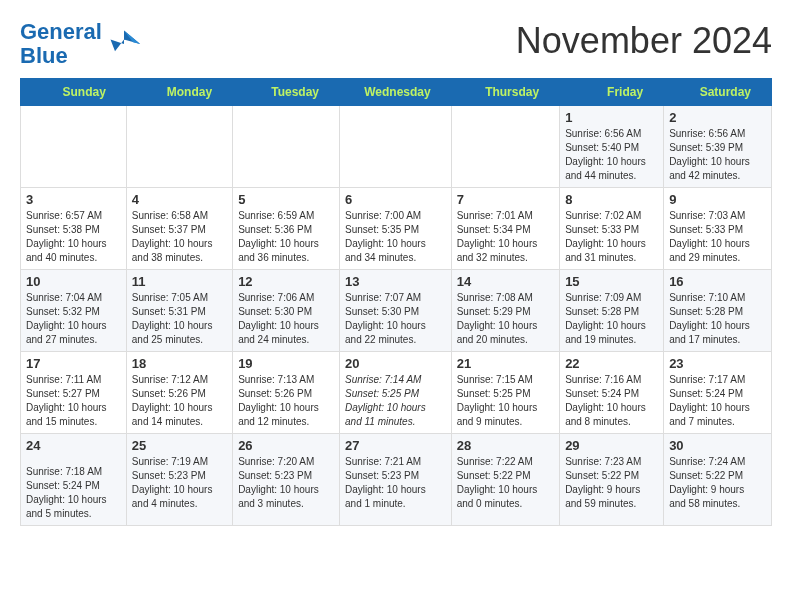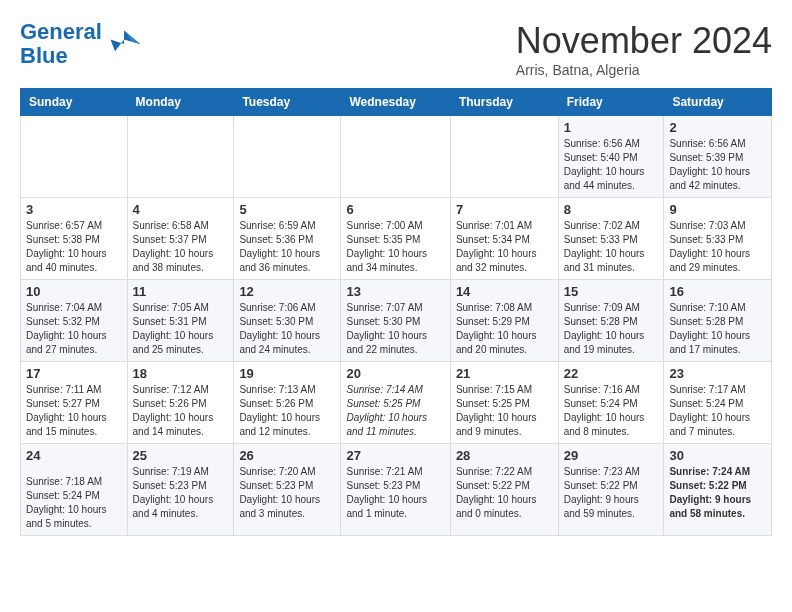--- a/index.html
+++ b/index.html
@@ -46,23 +46,23 @@
       font-size: 14px;
       color: #555;
     }
     table {
       width: 100%;
       border-collapse: collapse;
       font-size: 11px;
     }
     thead tr th {
       background: #1a6ab1;
-      color: #ffffff;
-      padding: 6px 8px;
-      text-align: left;
+      color: #bef264;
+      padding: 6px 20px;
+      text-align: right;
       font-size: 12px;
       font-weight: bold;
       border: 1px solid #1a6ab1;
     }
     tbody tr td {
       vertical-align: top;
       padding: 4px 5px;
       border: 1px solid #ddd;
       height: 80px;
       width: 113px;
@@ -100,21 +100,20 @@
         <span>General</span><br><span style="color:#1a6ab1;">Blue</span>
       </div>
     </div>
     <svg class="logo-bird" viewBox="0 0 40 40" xmlns="http://www.w3.org/2000/svg">
       <polygon points="20,5 38,20 20,15 10,28 5,15 20,20" fill="#1a6ab1"></polygon>
       <polygon points="20,5 38,20 30,18" fill="#2a8ad4"></polygon>
     </svg>
   </div>
   <div class="title-block">
     <div class="month-title">November 2024</div>
-    <div class="location">Arris, Batna, Algeria</div>
   </div>
 </div>
 
 <table>
   <thead>
     <tr id="header-row">
         <th>Sunday</th>
         <th>Monday</th>
         <th>Tuesday</th>
         <th>Wednesday</th>
@@ -336,20 +335,20 @@
         </td>
         <td>
           <span class="day-num">29</span>
           <div class="day-info" style="white-space: pre-line;">Sunrise: 7:23 AM
 Sunset: 5:22 PM
 Daylight: 9 hours
 and 59 minutes.</div>
         </td>
         <td>
           <span class="day-num">30</span>
-          <div class="day-info" style="white-space: pre-line; font-weight: bold;">Sunrise: 7:24 AM
+          <div class="day-info" style="white-space: pre-line;">Sunrise: 7:24 AM
 Sunset: 5:22 PM
 Daylight: 9 hours
 and 58 minutes.</div>
         </td>
       </tr>
     </tbody>
 </table>
 
 </body></html>

